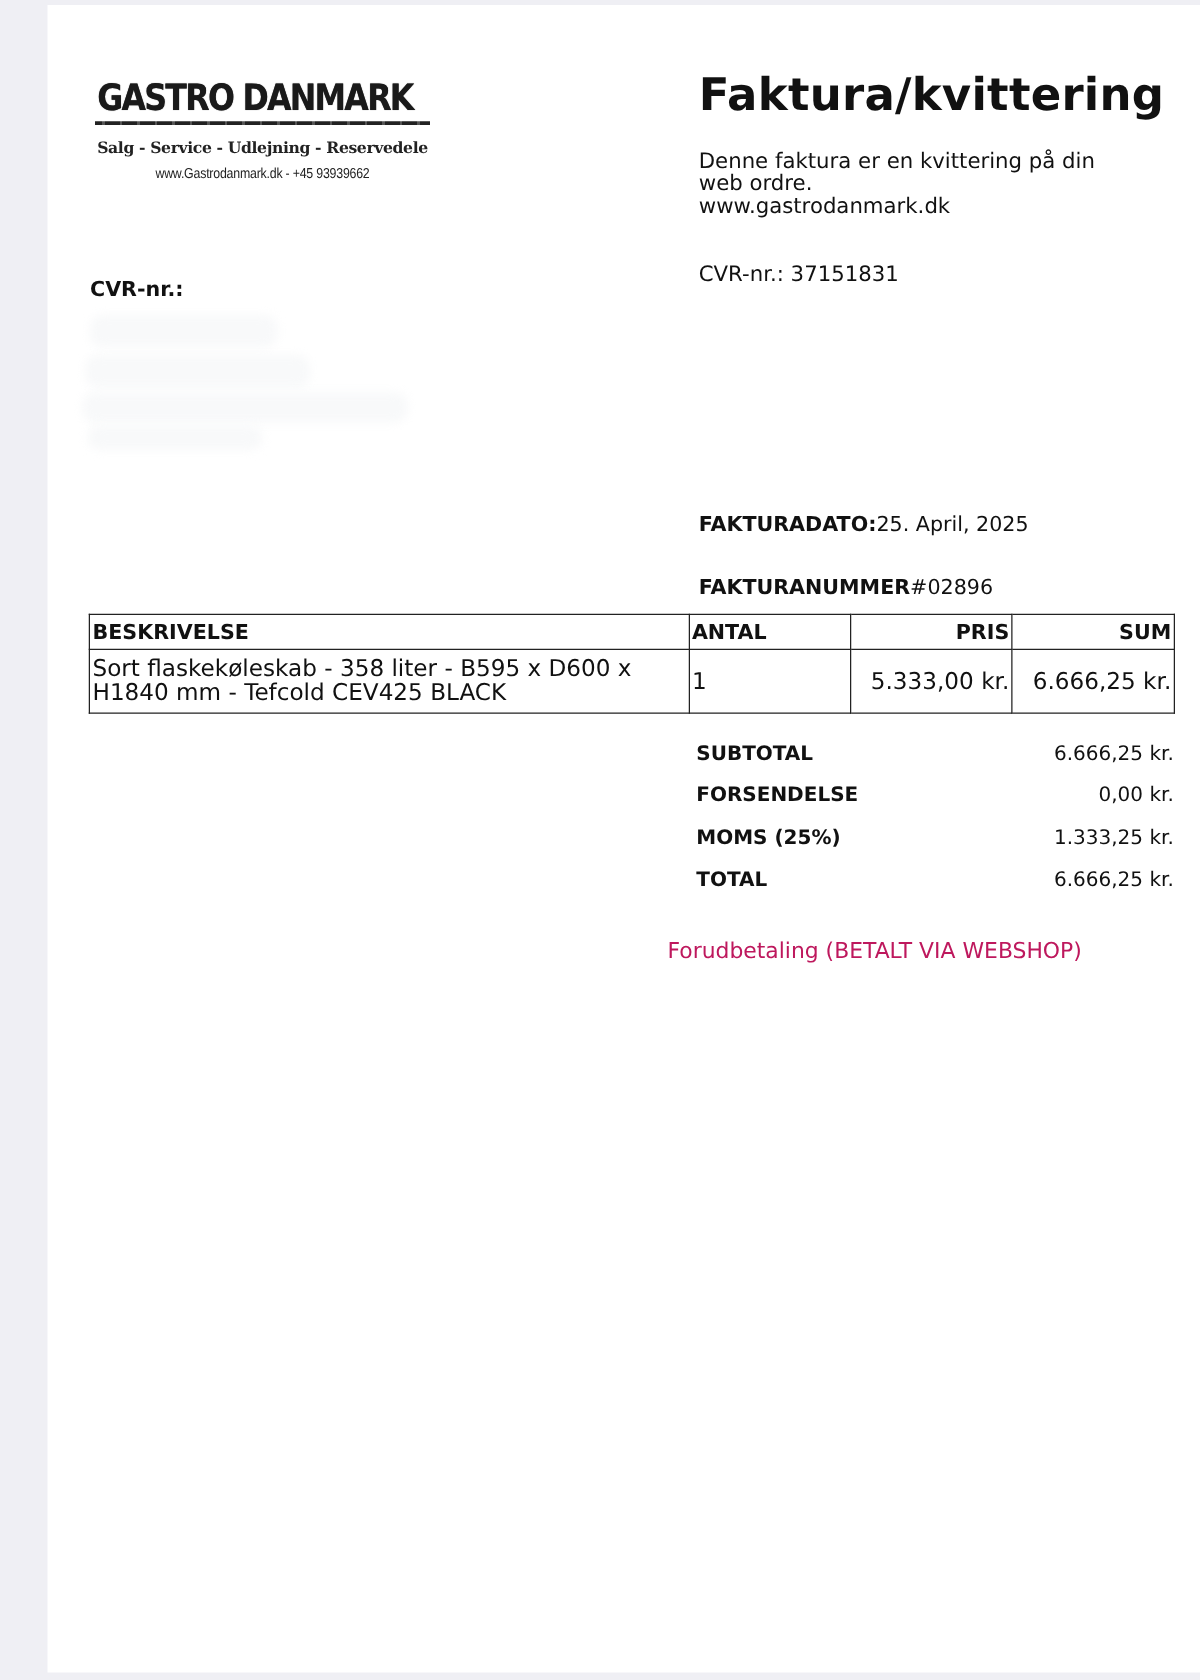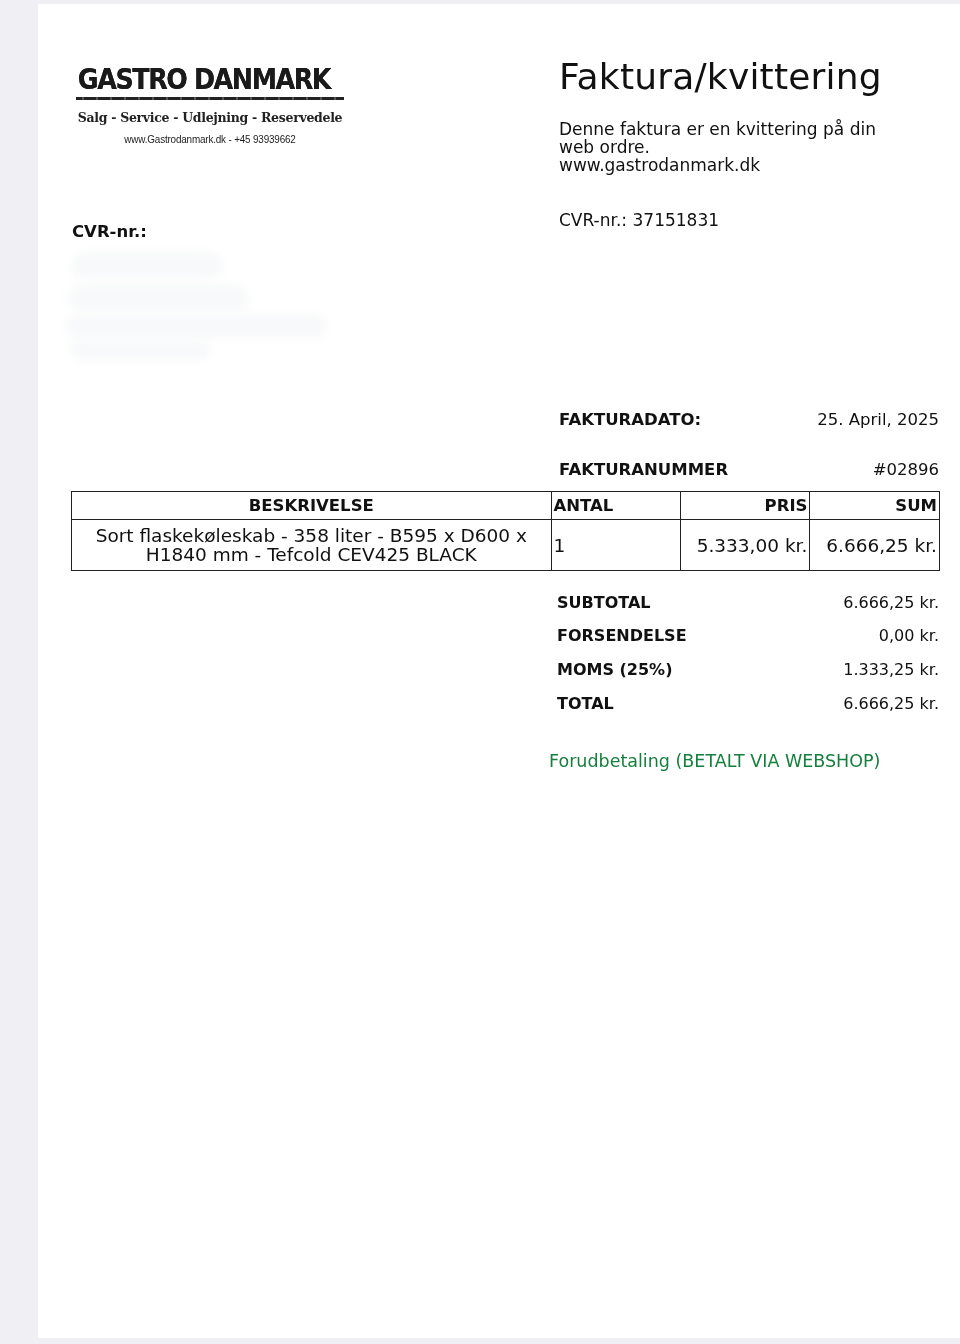--- a/index.html
+++ b/index.html
@@ -65,21 +65,21 @@
       margin-top: 8px;
       color: #222;
       transform: scaleX(0.86);
       letter-spacing: -0.2px;
     }
     
     .doc-title {
       position: absolute;
       left: 521px;
       top: 52px;
-      font-weight: normal;
+      font-weight: bold;
       font-size: 36px;
       color: #111;
       white-space: nowrap;
       letter-spacing: 0.2px;
     }
     .thanks {
       position: absolute;
       left: 521px;
       top: 116px;
       font-size: 17px;
@@ -116,21 +116,20 @@
       background: #f8f9fa;
       border-radius: 10px;
       filter: blur(4px);
     }
     
     .meta-row {
       position: absolute;
       left: 521px;
       width: 380px;
       display: flex;
-      justify-content: space-between;
       font-size: 16.5px;
     }
     .meta-label { font-weight: bold; }
     
     .items {
       position: absolute;
       left: 33px;
       top: 487px;
       width: 869px;
       border-collapse: collapse;
@@ -143,40 +142,40 @@
     .items th {
       height: 27px;
       font-weight: bold;
       font-size: 16.5px;
     }
     .items td {
       height: 50px;
       font-size: 18.5px;
       line-height: 19px;
     }
-    .col-desc { width: 478px; text-align: center; }
+    .col-desc { width: 478px; text-align: left; }
     .col-qty { width: 125px; text-align: left; }
     .col-price { width: 125px; text-align: right; }
     .col-sum { width: 125px; text-align: right; }
     
     .tot-row {
       position: absolute;
       left: 519px;
       width: 382px;
       display: flex;
       justify-content: space-between;
       font-size: 16px;
     }
     .tot-label { font-weight: bold; }
     .payment {
       position: absolute;
-      left: 511px;
+      left: 496px;
       top: 747px;
       font-size: 17.5px;
-      color: #15803d;
+      color: #be185d;
     }
   </style>
 </head>
 <body>
 
 <div class="sheet">
 
   <div class="logo">
     <div class="logo-title">GASTRO DANMARK</div>
     <div class="logo-rule"></div>

